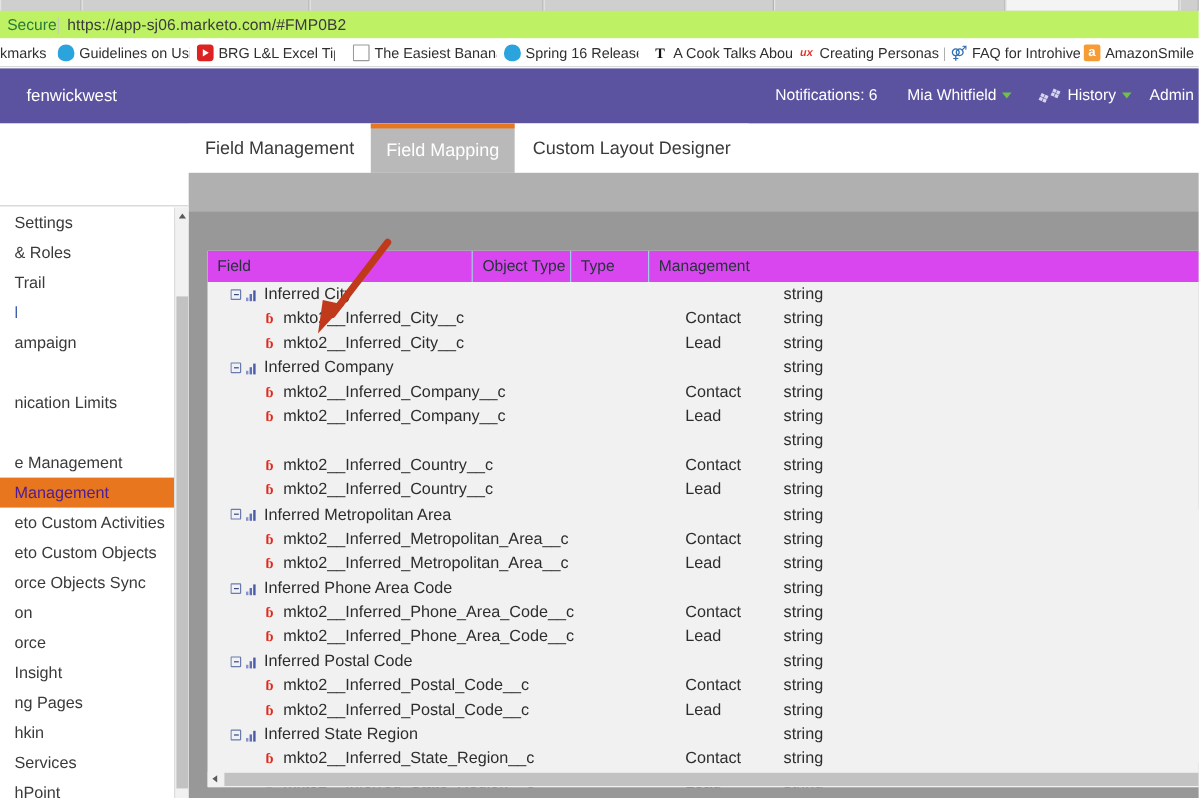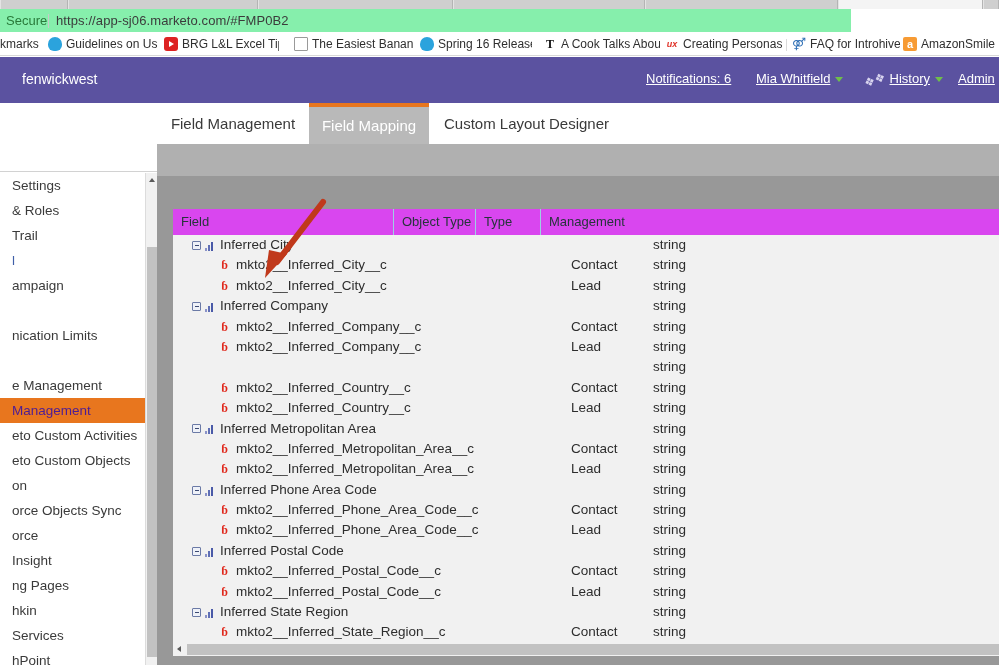--- a/index.html
+++ b/index.html
@@ -23,22 +23,22 @@
     border-right: 1px solid #b4b4b4;
     border-left: 1px solid #e4e4e4;
   }
   .tab-stub.active { background: #f4f4f4; border-radius: 0; }
   .tab-tiny-ico {
     position: absolute; top: 2px; width: 6px; height: 5px;
     background: #7ab0dd; border-radius: 1px;
   }
 
   .urlbar {
-    position: absolute; top: 9px; left: 0; width: 851px; height: 23px;
-    background: #86efac;
+    position: absolute; top: 9px; left: 0; width: 999px; height: 23px;
+    background: #bef264;
     padding-left: 36px;
   }
   .secure-label {
     position: absolute; left: 6px; top: 4px;
     font-size: 13px; color: #297a3a;
   }
   .url-sep {
     position: absolute; left: 48px; top: 5px;
     width: 1px; height: 14px; background: #c8c8c8;
   }
@@ -82,21 +82,21 @@
   .mkto-header {
     position: absolute; top: 57px; left: 0; width: 999px; height: 46px;
     background: #5b52a0;
   }
   .mkto-logo {
     position: absolute; left: 22px; top: 14px;
     color: #ffffff; font-size: 14px;
   }
   .hdr-item {
     position: absolute; top: 14px;
-    color: #ffffff; font-size: 13px; white-space: nowrap; text-decoration: underline;
+    color: #ffffff; font-size: 13px; white-space: nowrap;
   }
   .caret {
     display: inline-block; margin-left: 5px;
     width: 0; height: 0; vertical-align: middle;
     border-left: 4px solid transparent; border-right: 4px solid transparent;
     border-top: 5px solid #6fbf4a;
   }
   .foot-ico {
     display: inline-block; vertical-align: middle; margin-right: 4px;
     color: #d8d4ee; font-size: 12px;
@@ -356,22 +356,22 @@
         <div class="sb-item">Trail</div>
         <div class="sb-item link">l</div>
         <div class="sb-item">ampaign</div>
         <div class="sb-item"></div>
         <div class="sb-item">nication Limits</div>
         <div class="sb-item"></div>
         <div class="sb-item">e Management</div>
         <div class="sb-item active">Management</div>
         <div class="sb-item">eto Custom Activities</div>
         <div class="sb-item">eto Custom Objects</div>
+        <div class="sb-item">orce Objects Sync</div>
         <div class="sb-item">on</div>
-        <div class="sb-item">orce Objects Sync</div>
         <div class="sb-item">orce</div>
         <div class="sb-item">Insight</div>
         <div class="sb-item">ng Pages</div>
         <div class="sb-item">hkin</div>
         <div class="sb-item">Services</div>
         <div class="sb-item">hPoint</div>
       </div>
     <div class="sb-scroll">
       <div class="sb-scroll-up"></div>
       <div class="sb-scroll-thumb"></div>

